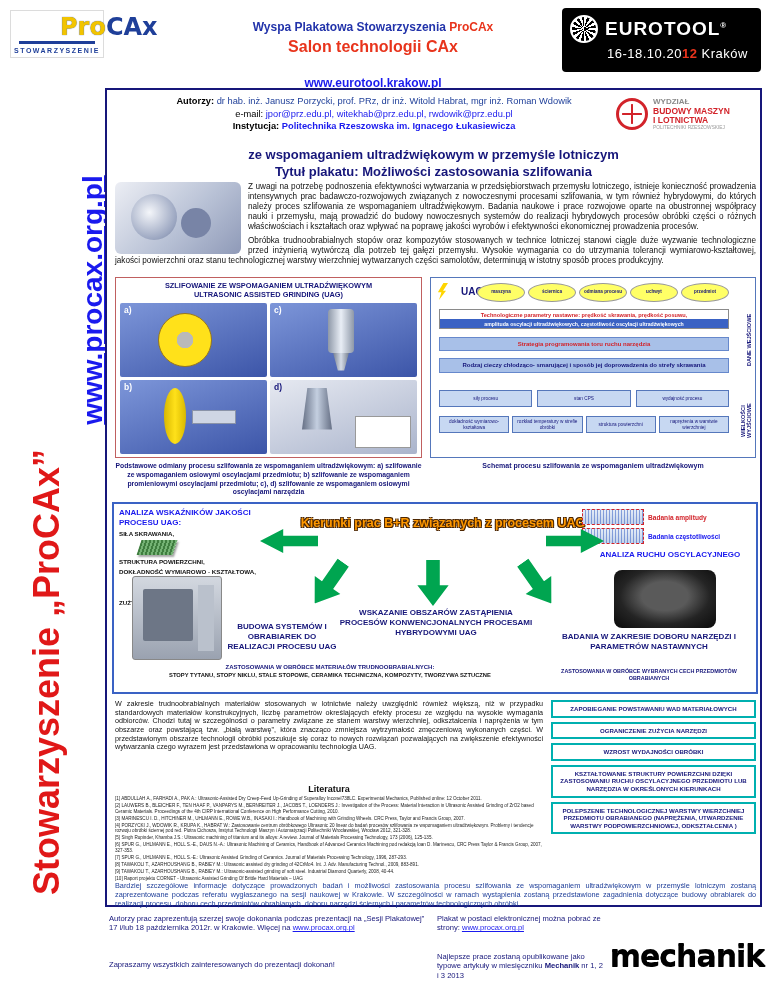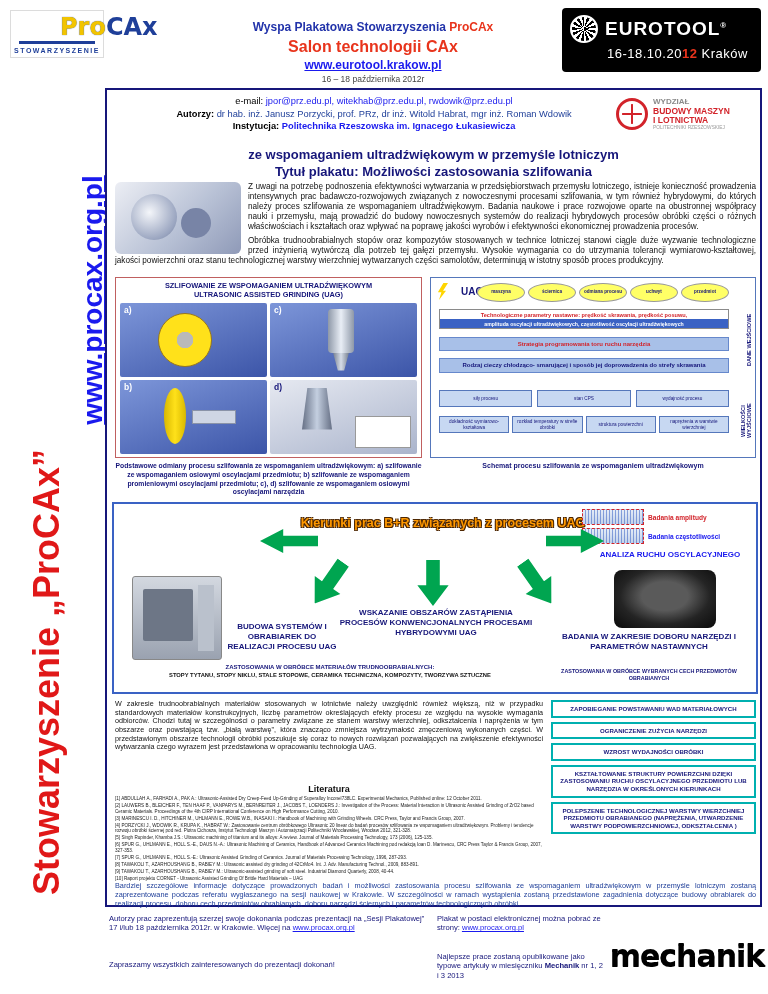--- a/index.html
+++ b/index.html
@@ -12,21 +12,21 @@
   .procax-logo .brand { font-size:24px; font-weight:bold; font-family:"DejaVu Sans",sans-serif; line-height:1; }
   .lg-pro { color:#f2c400; text-shadow:0 0 1px #1f3f99;margin-left:47px; }
   .lg-cax { color:#1f3f99; }
   .lg-rule { border-bottom:3px solid #1f3f99; margin:2px 6px 3px; }
   .lg-sub { font-size:7px; color:#1f3f99; font-weight:bold; letter-spacing:1.5px; }
 
   .header-center { position:absolute; left:178px; top:20px; width:390px; text-align:center; }
   .hc1 { font-size:12px; font-weight:bold; color:#2233aa; }
   .hc1 .hc-brand { color:#e8341c; }
   .hc2 { font-size:16px; font-weight:bold; color:#e8341c; margin-top:4px; }
-  .hc3 { font-size:12px; font-weight:bold; color:#2233aa; margin-top:2px; }
+  .hc3 { font-size:12px; font-weight:bold; color:#2233aa; margin-top:20px; }
   .hc4 { font-size:8.5px; color:#444; margin-top:2px; }
 
   .eurotool { position:absolute; left:562px; top:8px; width:199px; height:64px; background:#000; border-radius:4px; color:#fff; padding:7px 8px 16px; }
   .et-row { display:flex; align-items:center; gap:7px; }
   .et-gear { width:28px; height:28px; border-radius:50%; border:2px solid #fff;
              background:repeating-conic-gradient(#fff 0 14deg, #000 14deg 28deg); flex:0 0 auto; }
   .et-name { font-size:19px; font-weight:bold; letter-spacing:1px; }
   .et-reg { font-size:8px; vertical-align:super; }
   .et-dates { font-size:13px; margin-top:3px; padding-left:37px; letter-spacing:.5px; }
   .et-accent { color:#e8341c; font-weight:bold; }
@@ -232,24 +232,24 @@
     </div>
   </div>
 
   <div class="sidebar-red">Stowarzyszenie „ProCAx”</div>
   <div class="sidebar-blue f-link">www.procax.org.pl</div>
 
   <div class="main-box">
 
     <div class="authors">
       <div class="line">
+        <span class="lbl-black t-bold">Autorzy: </span><span class="t-navy">dr hab. inż. Janusz Porzycki, prof. PRz, dr inż. Witold Habrat, mgr inż. Roman Wdowik</span>
+      </div>
+      <div class="line">
         <span class="lbl-black">e-mail: </span><span class="t-blue">jpor@prz.edu.pl, witekhab@prz.edu.pl, rwdowik@prz.edu.pl</span>
-      </div>
-      <div class="line">
-        <span class="lbl-black t-bold">Autorzy: </span><span class="t-navy">dr hab. inż. Janusz Porzycki, prof. PRz, dr inż. Witold Habrat, mgr inż. Roman Wdowik</span>
       </div>
       <div class="line">
         <span class="lbl-black t-bold">Instytucja: </span><span class="t-blue t-bold">Politechnika Rzeszowska im. Ignacego Łukasiewicza</span>
       </div>
     </div>
 
     <div class="faculty">
       <div class="fac-emblem"></div>
       <div class="fac-text">
         <div class="fac-l1">WYDZIAŁ</div>
@@ -327,20 +327,29 @@
         <div class="out-box">rozkład temperatury w strefie obróbki</div>
         <div class="out-box">struktura powierzchni</div>
         <div class="out-box">naprężenia w warstwie wierzchniej</div>
       </div>
     </div>
 
     <div class="cap-left">Podstawowe odmiany procesu szlifowania ze wspomaganiem ultradźwiękowym: a) szlifowanie ze wspomaganiem osiowymi oscylacjami przedmiotu; b) szlifowanie ze wspomaganiem promieniowymi oscylacjami przedmiotu; c), d) szlifowanie ze wspomaganiem osiowymi oscylacjami narzędzia</div>
     <div class="cap-right">Schemat procesu szlifowania ze wspomaganiem ultradźwiękowym</div>
 
     <div class="mid-box">
+      <div class="quality">
+        <div class="quality-title">ANALIZA WSKAŹNIKÓW JAKOŚCI PROCESU UAG:</div>
+        <div class="q-item">SIŁA SKRAWANIA,</div>
+        <div class="q-surface"></div>
+        <div class="q-item">STRUKTURA POWIERZCHNI,</div>
+        <div class="q-item">DOKŁADNOŚĆ WYMIAROWO - KSZTAŁTOWA,</div>
+        <div class="q-wheel"></div>
+        <div class="q-item">ZUŻYCIE ŚCIERNICY.</div>
+      </div>
 
       <div class="kierunki">Kierunki prac B+R związanych z procesem UAG</div>
 
       <div class="osc-tests">
         <div class="osc-row">
           <div class="osc-img"></div>
           <div class="osc-red">Badania amplitudy</div>
         </div>
         <div class="osc-row">
           <div class="osc-img"></div>

